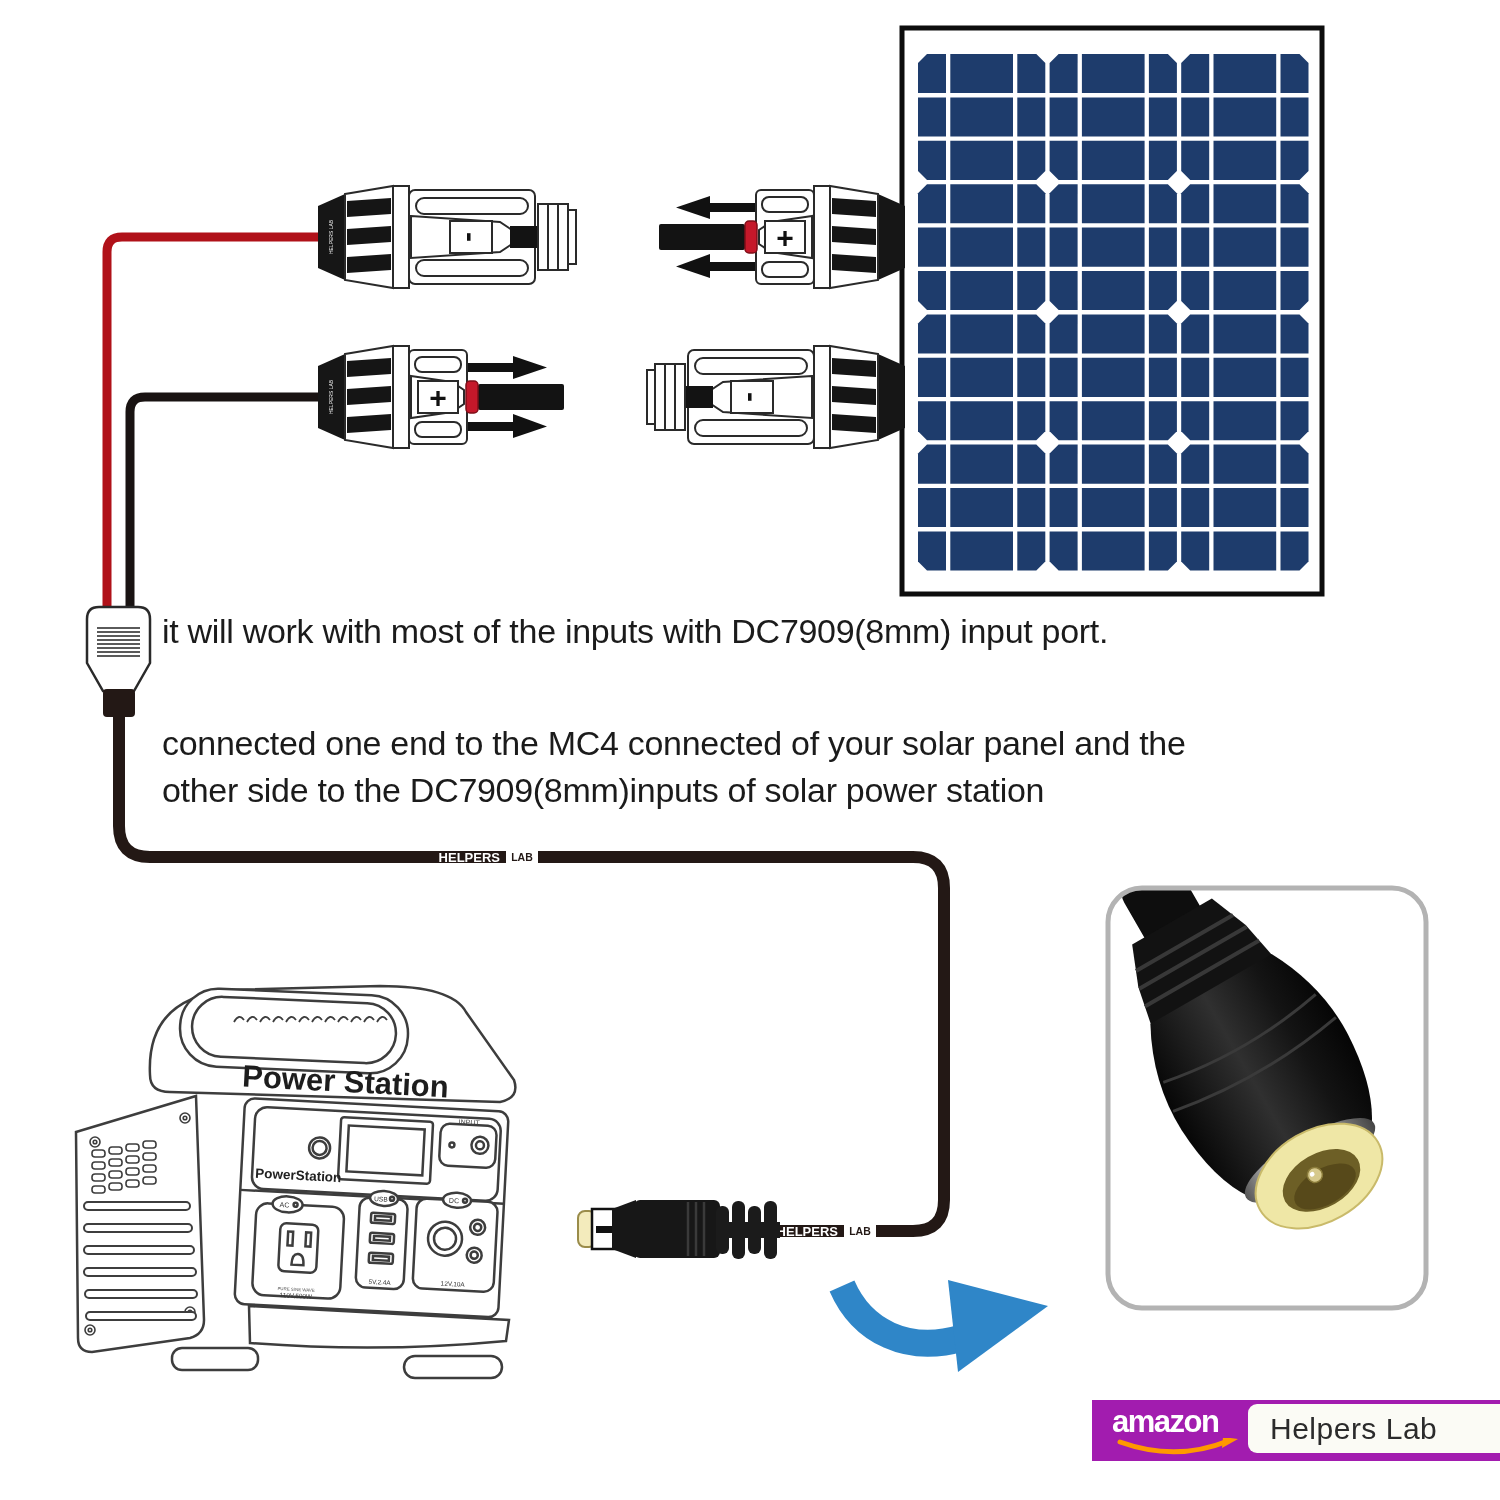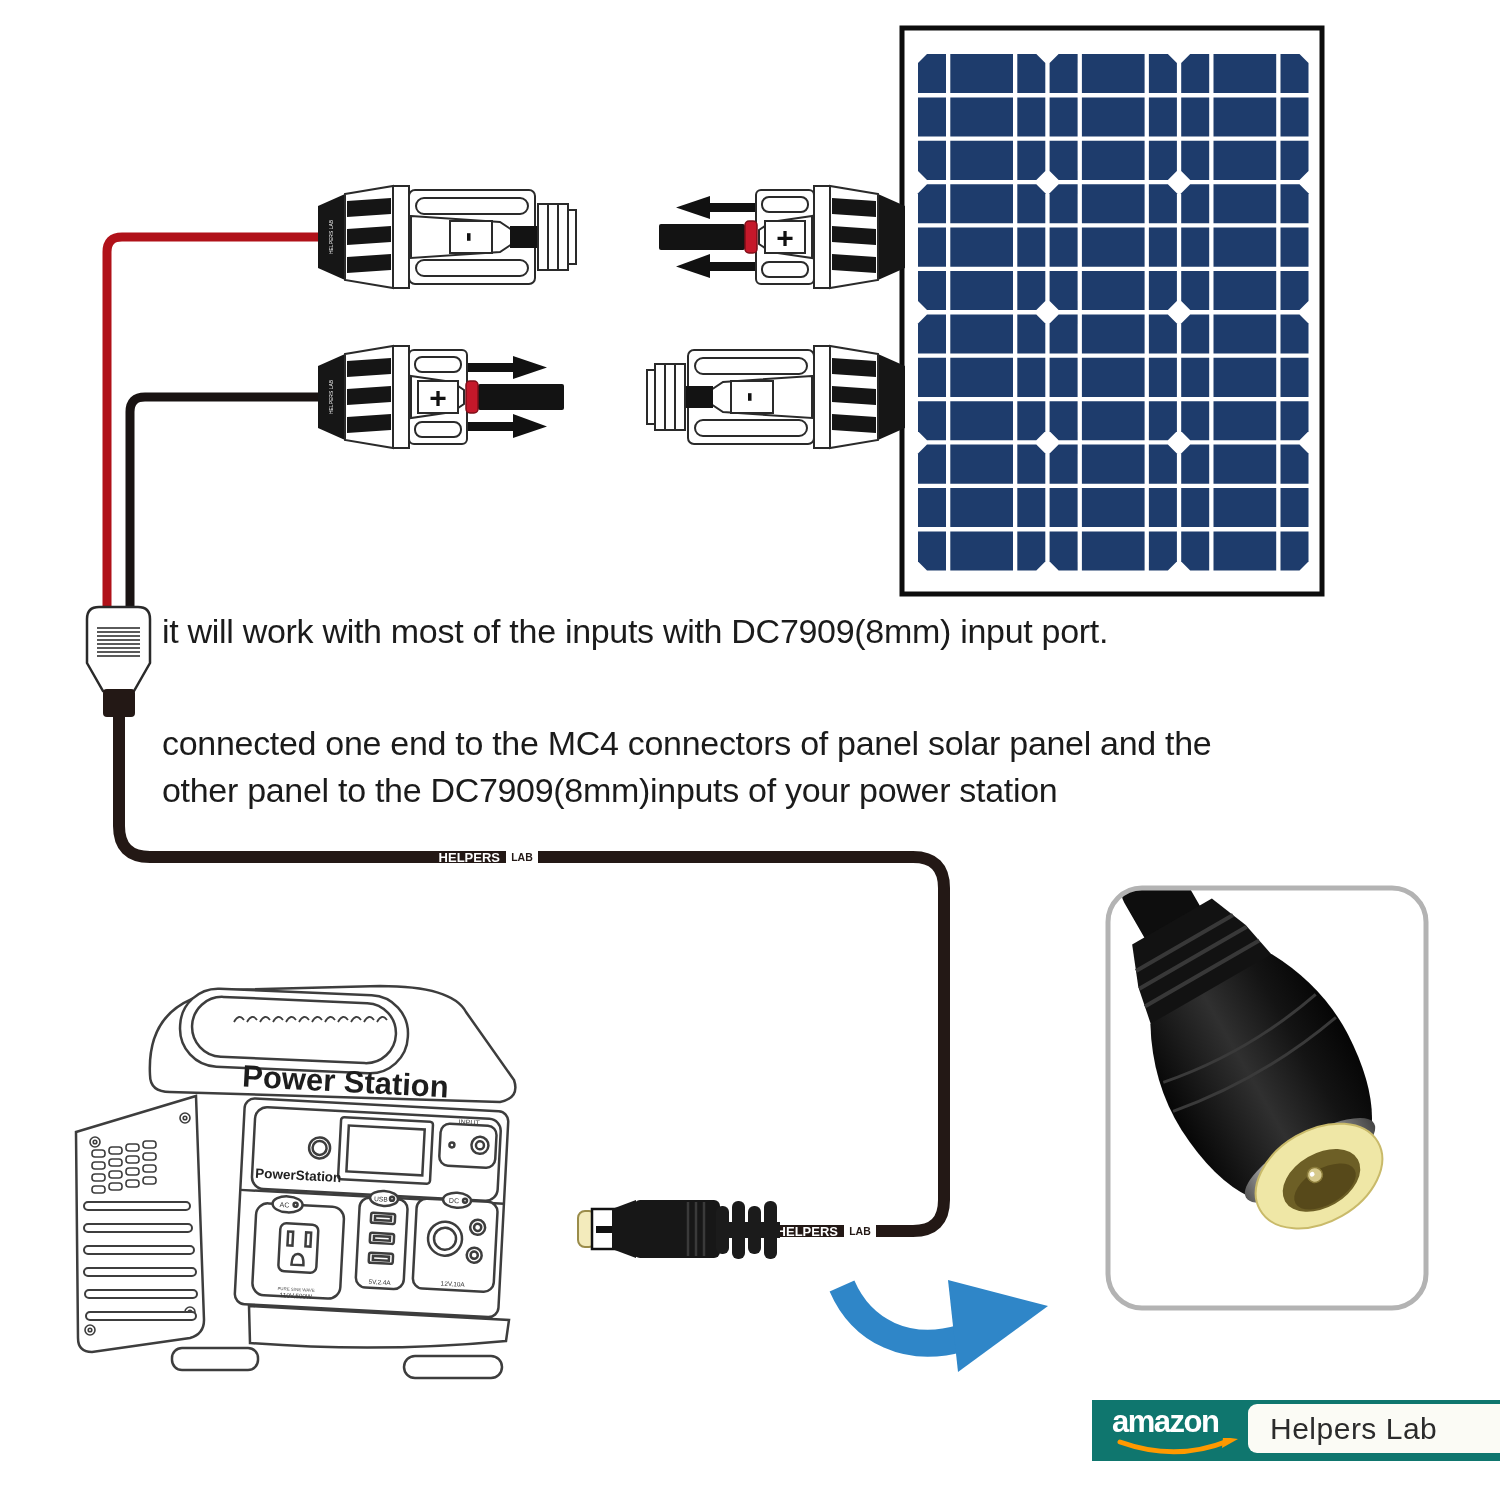--- a/index.html
+++ b/index.html
@@ -3,21 +3,21 @@
 <meta charset="utf-8">
 <style>
   html,body{margin:0;padding:0;background:#ffffff;}
   #stage{position:relative;width:1500px;height:1500px;background:#fff;overflow:hidden;
          font-family:"Liberation Sans", sans-serif;}
   #art{position:absolute;left:0;top:0;}
   .para{position:absolute;color:#1b1b1b;font-size:34px;letter-spacing:-0.3px;white-space:nowrap;}
   #p1{left:162px;top:612px;}
   #p2{left:162px;top:720px;line-height:47px;}
   
-  #badge{position:absolute;left:1092px;top:1400px;width:408px;height:61px;background:#0f766e;}
+  #badge{position:absolute;left:1092px;top:1400px;width:408px;height:61px;background:#a21caf;}
   #badge .amazon-wrap{position:absolute;left:20px;top:5px;width:130px;height:50px;}
   #badge .amazon-word{position:absolute;left:0;top:0;color:#ffffff;font-size:31px;font-weight:bold;
                       letter-spacing:-1.5px;line-height:34px;}
   #badge .smile{position:absolute;left:2px;top:33px;}
   #badge .store-pill{position:absolute;left:156px;top:4px;width:238px;height:49px;background:#fbfbf5;
                      border-radius:9px;color:#2b2b2b;font-size:30px;line-height:49px;padding-left:22px;
                      letter-spacing:0.5px;}
   svg text{font-family:"Liberation Sans", sans-serif;}
 </style>
 </head>
@@ -385,22 +385,22 @@
     <rect x="172" y="1348" width="86" height="22" rx="10"></rect>
     <rect x="404" y="1356" width="98" height="22" rx="11"></rect>
 
     <text x="345" y="1092" transform="rotate(3 345 1092)" text-anchor="middle" font-size="31" font-weight="bold" stroke="none" fill="#1d1d1d">Power Station</text>
     <text x="259" y="1177" transform="rotate(3 245 1100)" font-size="13.5" font-weight="bold" stroke="none" fill="#222">PowerStation</text>
   </g>
 </svg>
 
 <div id="p1" class="para">it will work with most of the inputs with DC7909(8mm) input port.</div>
 <div id="p2" class="para">
-  <div>connected one end to the MC4 connectors of panel solar panel and the</div>
-  <div>other panel to the DC7909(8mm)inputs of your power station</div>
+  <div>connected one end to the MC4 connected of your solar panel and the</div>
+  <div>other side to the DC7909(8mm)inputs of solar power station</div>
 </div>
 
 <div id="badge">
   <div class="amazon-wrap">
     <span class="amazon-word">amazon</span>
     <svg class="smile" width="130" height="20" viewBox="0 0 130 20">
       <path d="M6,4 Q62,24 114,3" fill="none" stroke="#ff9900" stroke-width="5" stroke-linecap="round"></path>
       <polygon points="108,10 124,1 109,-1" fill="#ff9900"></polygon>
     </svg>
   </div>

